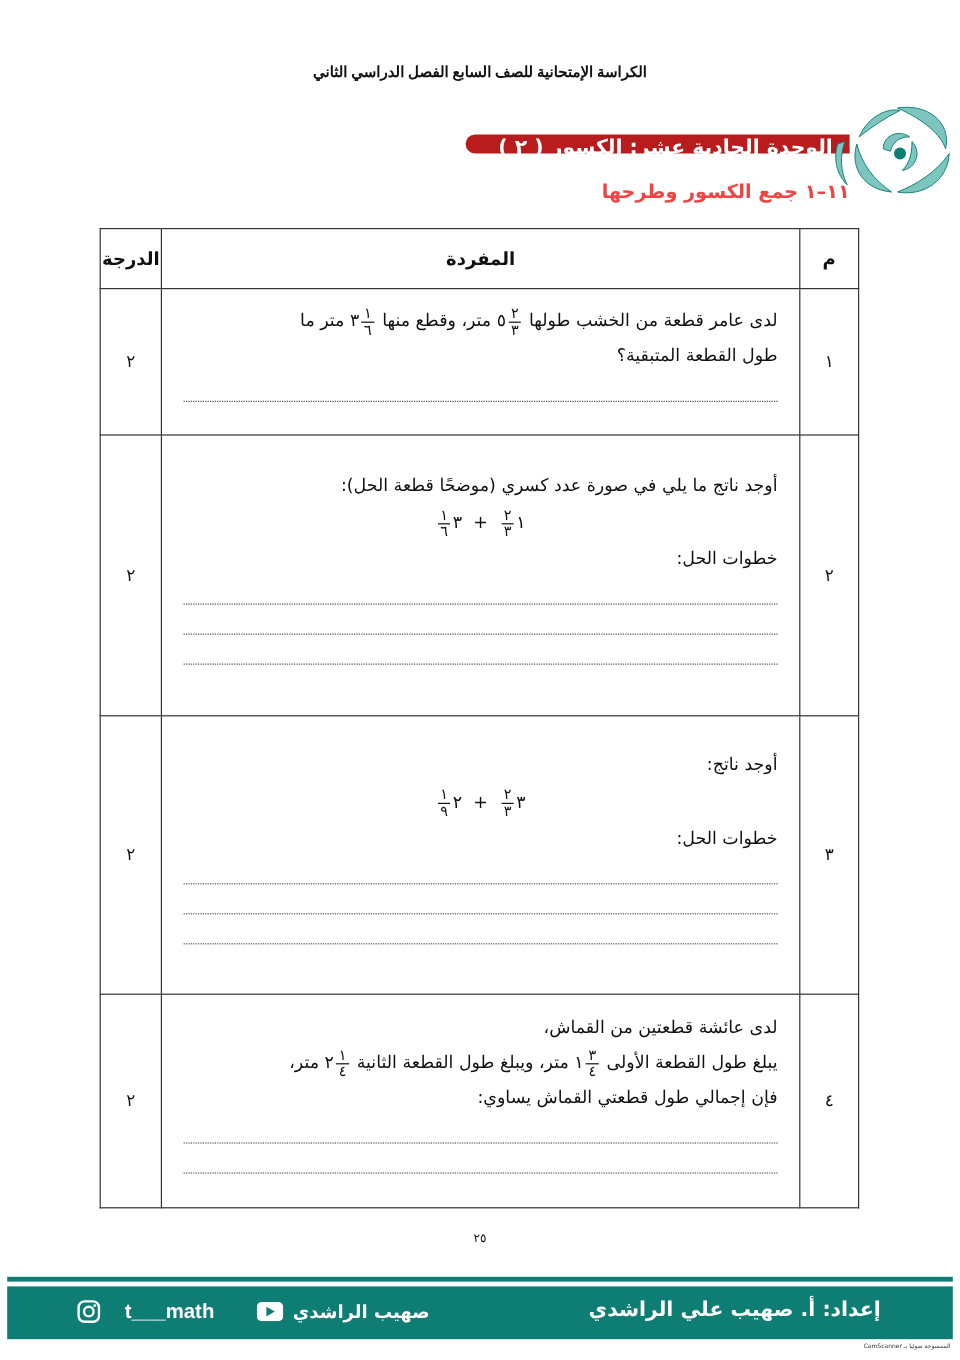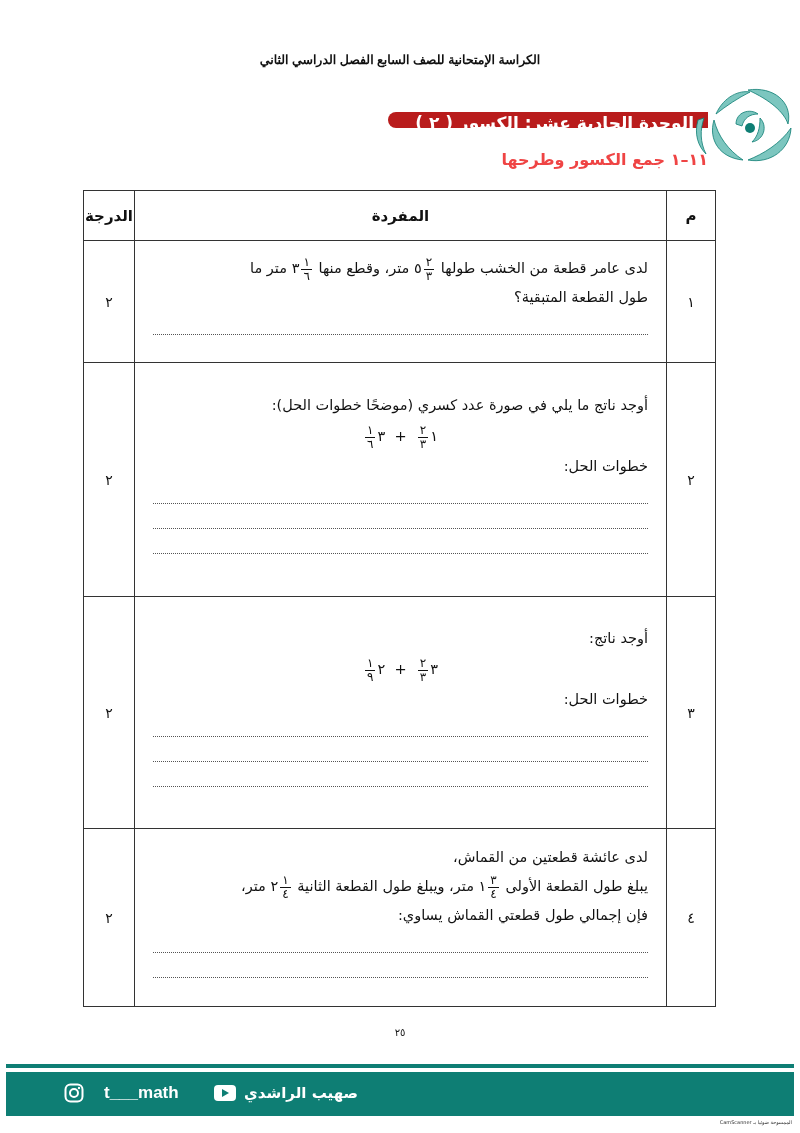--- a/index.html
+++ b/index.html
@@ -1,18 +1,18 @@
 <!DOCTYPE html>
 <html><head>
 <meta charset="utf-8">
 <style>
   html, body { margin:0; padding:0; background:#ffffff; }
   body { width:800px; height:1133px; position:relative; overflow:hidden; font-family:"DejaVu Sans", sans-serif; color:#111; }
 
-  .doc-title { position:absolute; top:52px; left:0; width:800px; text-align:center; font-weight:bold; font-size:12.5px; direction:rtl; font-family:Liberation Sans, sans-serif; }
+  .doc-title { position:absolute; top:52px; left:0; width:800px; text-align:center; font-weight:bold; font-size:12.5px; direction:rtl; font-family:Liberation Serif, serif; }
 
   .unit-banner { position:absolute; top:112px; left:388px; width:320px; height:16px; background:#b91c1c; border-radius:8px 0 0 8px; }
   .unit-banner span { position:absolute; right:14px; top:1px; color:#fff; font-weight:bold; font-size:17px; direction:rtl; white-space:nowrap; }
   .logo { position:absolute; top:84px; left:688px; width:110px; height:80px; }
 
   .section-title { position:absolute; top:150px; right:92px; color:#ef4444; font-weight:bold; font-size:16px; direction:rtl; }
 
   table.exam { position:absolute; top:190px; left:83px; width:633px; border-collapse:collapse; direction:rtl; }
   table.exam td, table.exam th { border:1.3px solid #333; vertical-align:middle; }
   th { font-weight:bold; font-size:15px; height:47px; text-align:center; }
@@ -81,21 +81,21 @@
       </div>
       <div>طول القطعة المتبقية؟</div>
       <div class="dots"></div>
     </td>
     <td class="grade">٢</td>
   </tr>
 
   <tr style="height:234px;">
     <td class="num">٢</td>
     <td class="item">
-      <div>أوجد ناتج ما يلي في صورة عدد كسري (موضحًا خطوات الحل):</div>
+      <div>أوجد ناتج ما يلي في صورة عدد كسري (موضحًا قطعة الحل):</div>
       <div class="expr">
         <span>١</span><span class="frac">
               <span class="n">٢</span>
               <span>٣</span>
             </span>
         &nbsp;<span>+</span>&nbsp;
         <span>٣</span><span class="frac">
               <span class="n">١</span>
               <span>٦</span>
             </span>
@@ -154,20 +154,21 @@
     </td>
     <td class="grade">٢</td>
   </tr>
 </tbody>
   </table>
 
 <div class="page-number">٢٥</div>
 
 <div class="footer-line"></div>
 <div class="footer">
+  <div class="author">إعداد: أ. صهيب علي الراشدي</div>
   <div class="yt">
     <span>صهيب الراشدي</span>
     <svg width="22" height="16" viewBox="0 0 22 16">
       <rect x="0" y="0" width="22" height="16" rx="4" fill="#fff"></rect>
       <path d="M8 4 L15 8 L8 12 Z" fill="#0e7e74"></path>
     </svg>
   </div>
   <div class="ig">
     <svg width="20" height="20" viewBox="0 0 20 20">
       <rect x="1.5" y="1.5" width="17" height="17" rx="5" fill="none" stroke="#fff" stroke-width="2"></rect>

